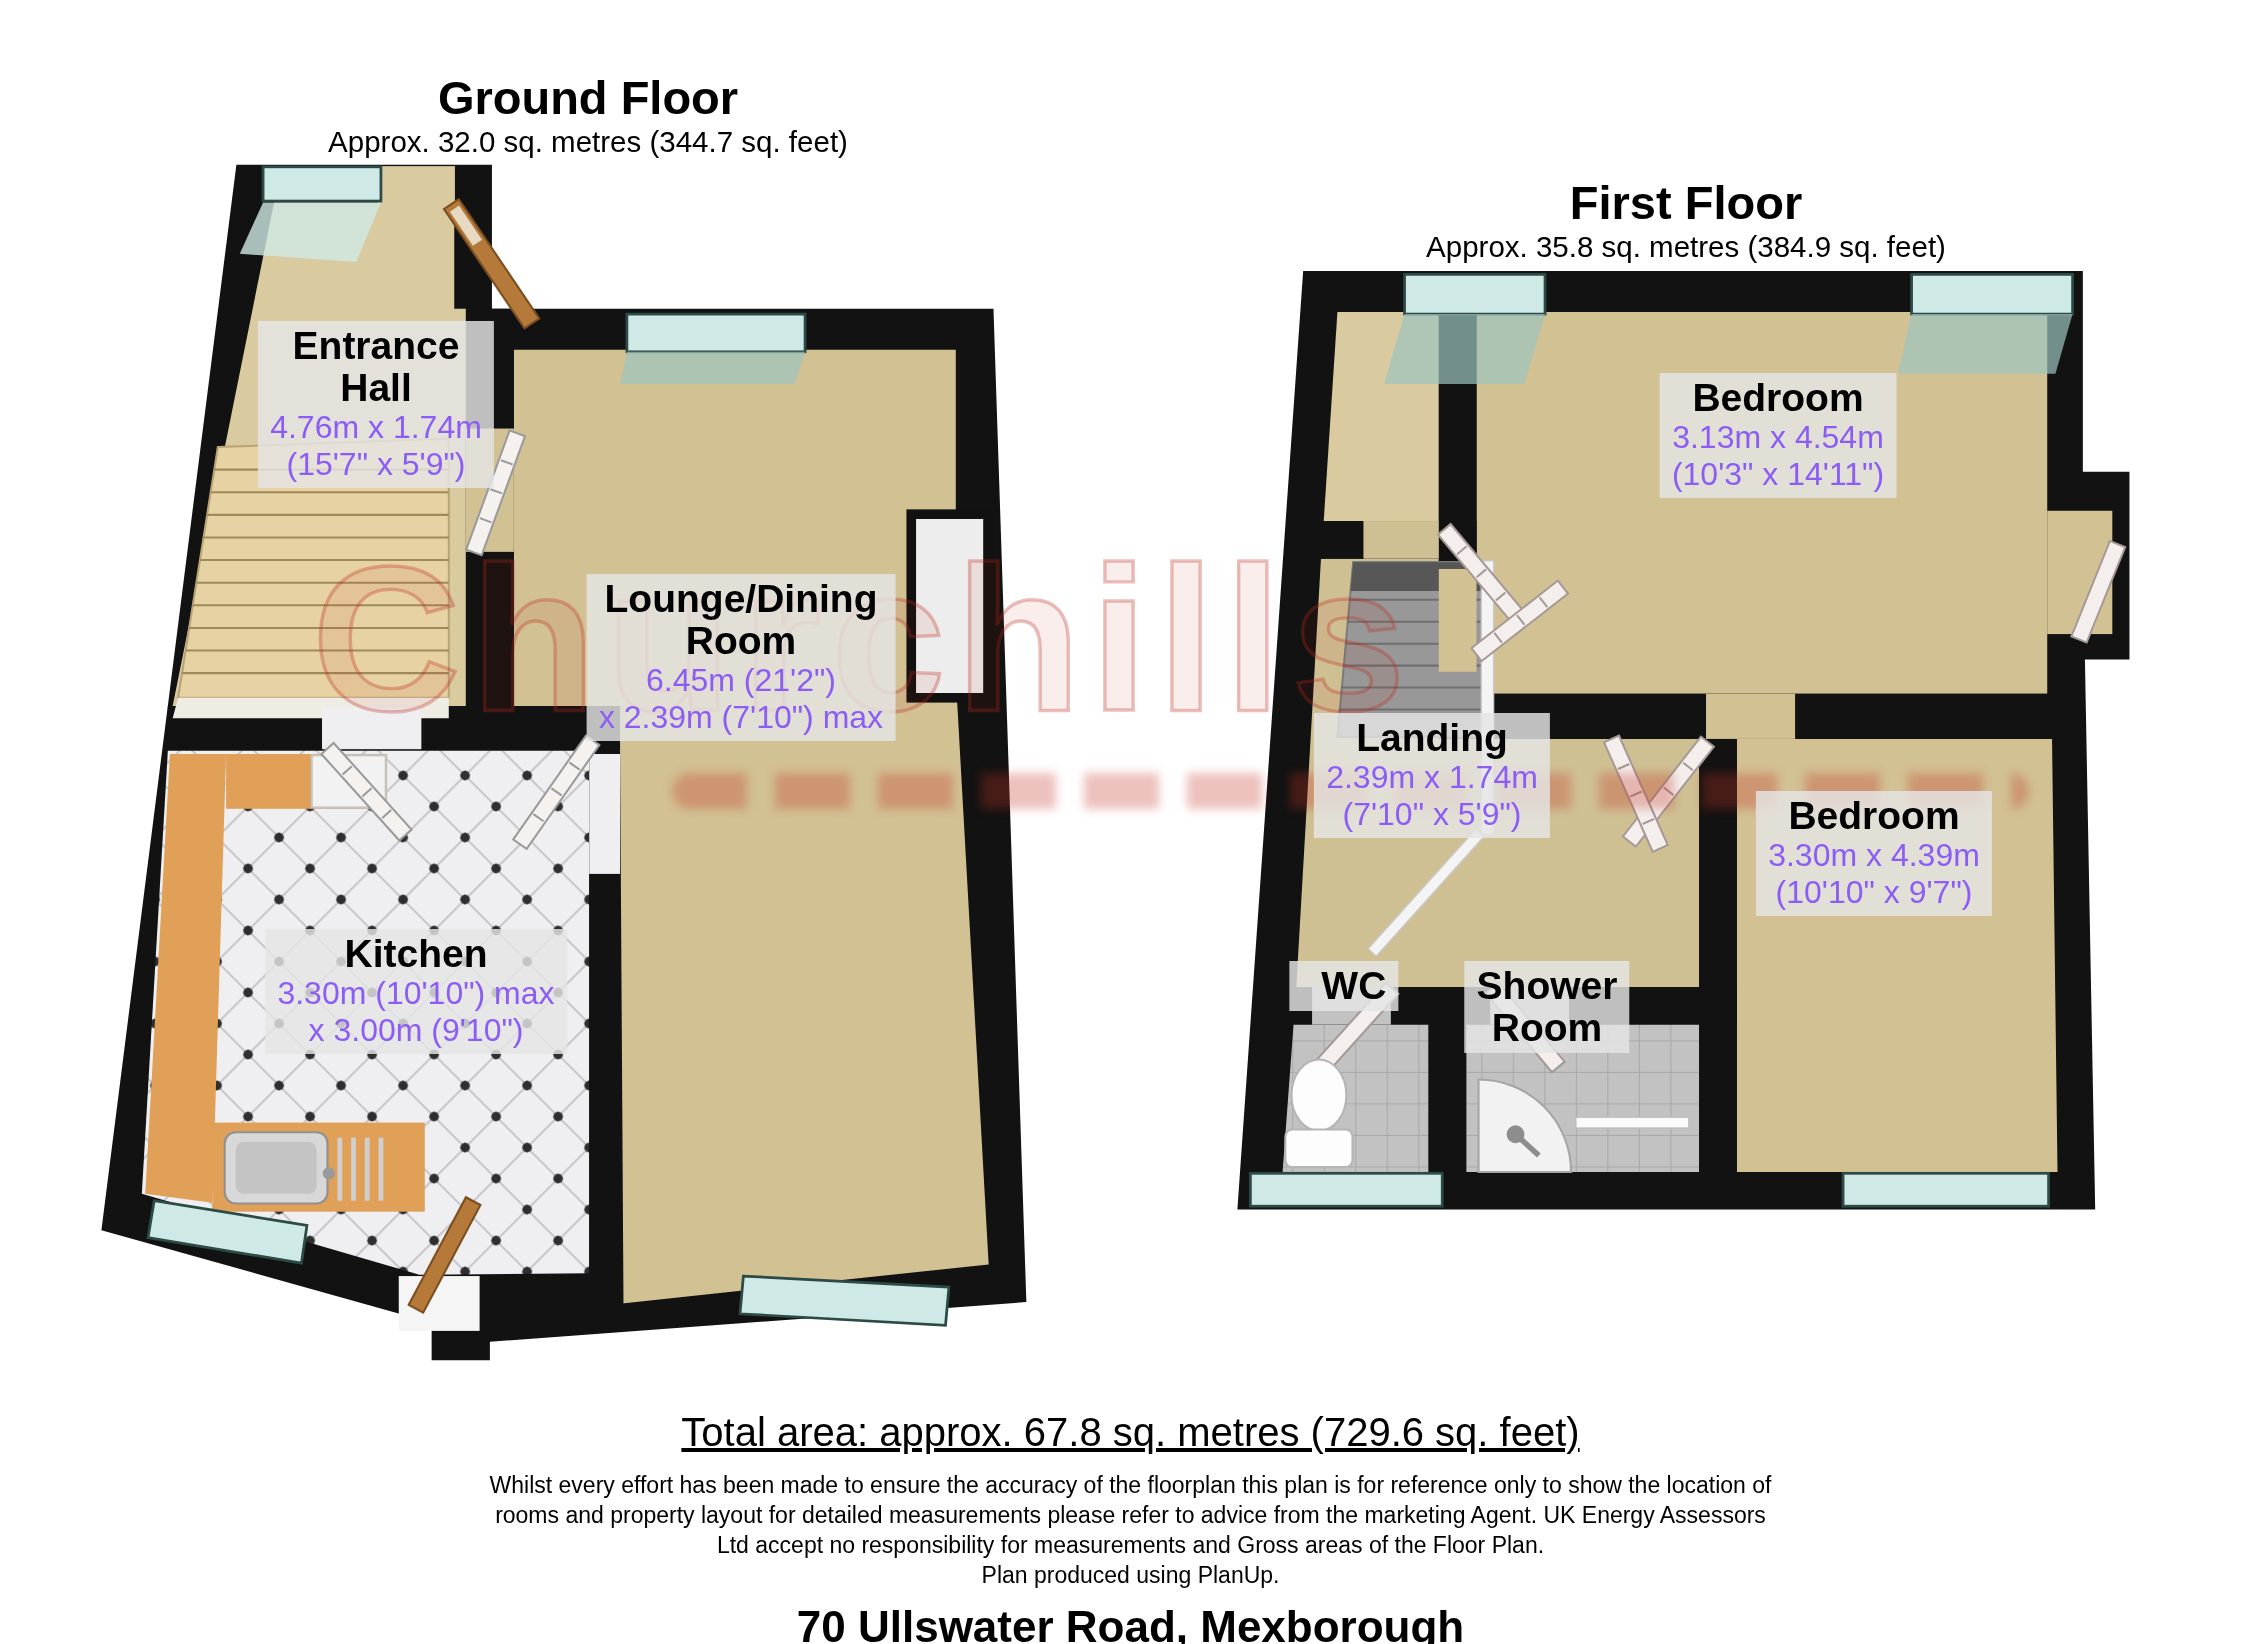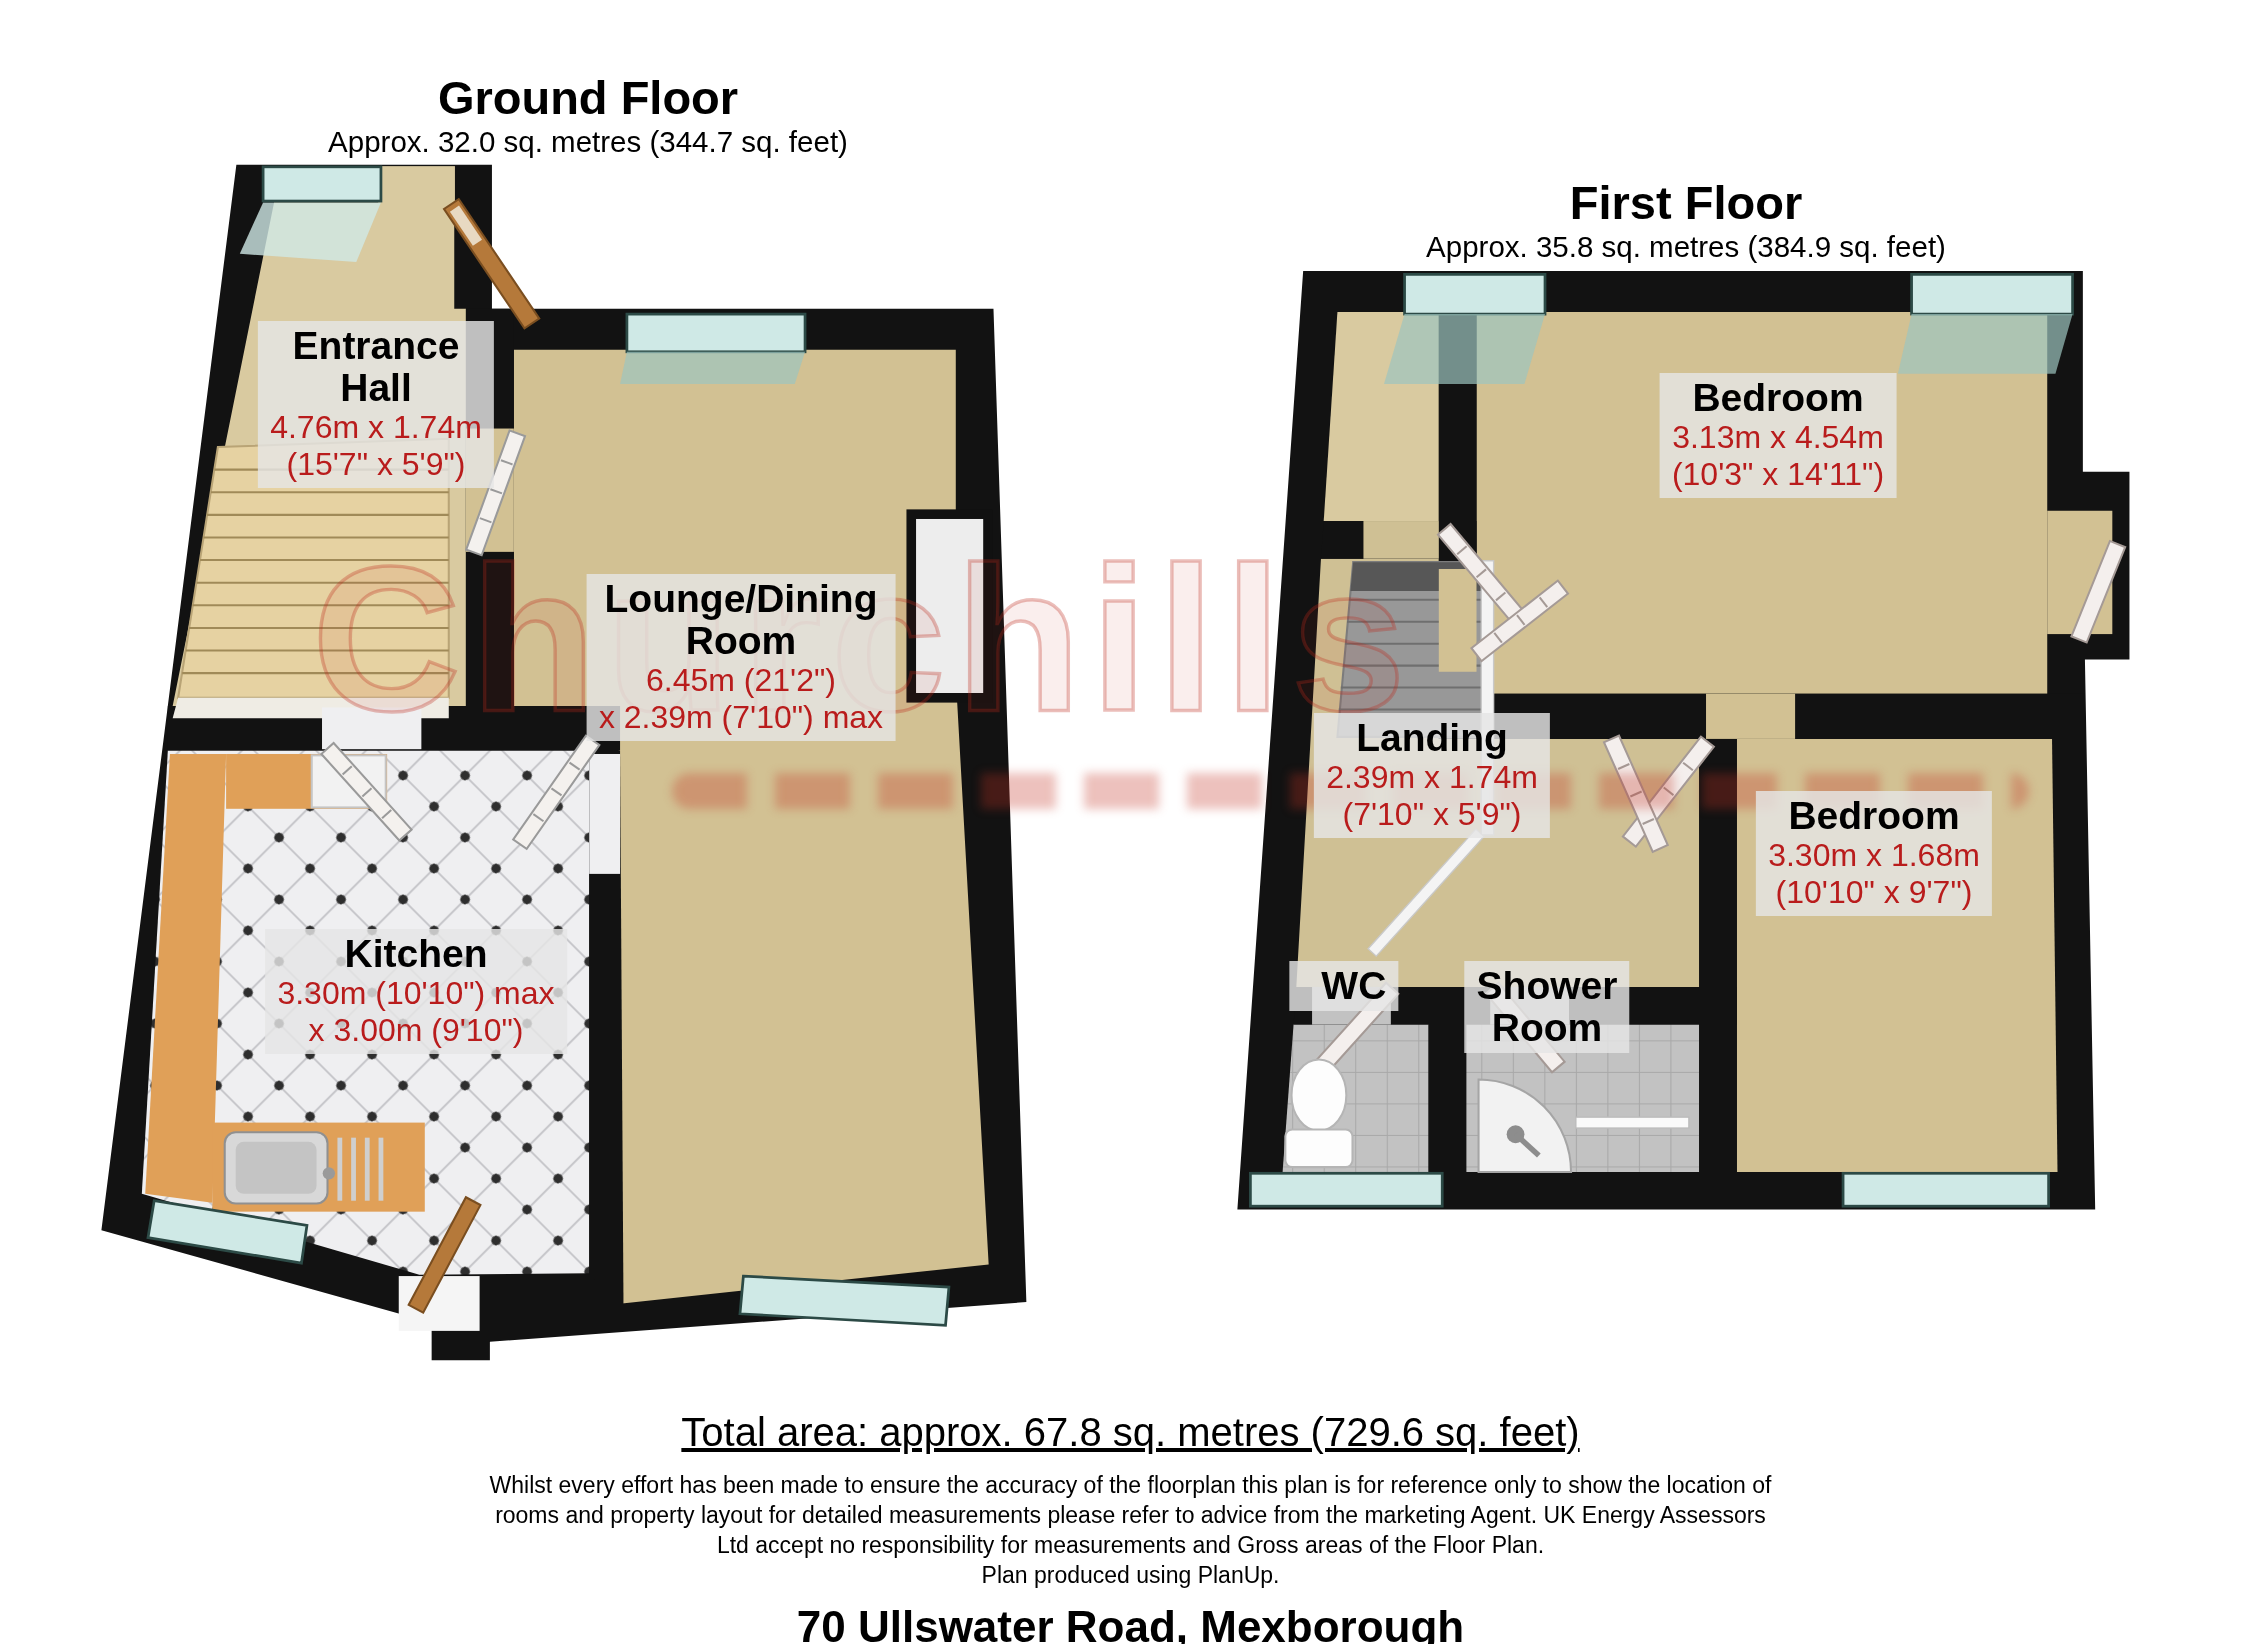--- a/index.html
+++ b/index.html
@@ -3,21 +3,21 @@
 <meta charset="utf-8">
 <style>
   html,body{margin:0;padding:0;background:#ffffff;}
   body{width:2261px;height:1645px;font-family:"Liberation Sans",sans-serif;position:relative;}
   #stage{position:absolute;inset:0;width:2261px;height:1645px;overflow:hidden;}
   svg.plan{position:absolute;left:0;top:0;}
   .floor-title{position:absolute;transform:translateX(-50%);font-weight:bold;font-size:47px;color:#000;white-space:nowrap;text-align:right;}
   .floor-area{position:absolute;transform:translateX(-50%);font-size:29.5px;color:#000;white-space:nowrap;}
   .room-label{position:absolute;transform:translateX(-50%);background:rgba(229,229,229,0.82);padding:4.1px 12.3px;text-align:center;}
   .rn{font-weight:bold;font-size:39px;line-height:1.08;color:#000;white-space:nowrap;}
-  .rd{font-size:32px;line-height:1.16;color:#b91c1c;white-space:nowrap;}
+  .rd{font-size:32px;line-height:1.16;color:#8b5cf6;white-space:nowrap;}
   .wm{position:absolute;left:312px;top:521px;width:1679px;text-align:left;font-weight:bold;font-size:206px;letter-spacing:9.6px;color:rgba(190,40,28,0.08);-webkit-text-stroke:3.4px rgba(190,40,28,0.30);pointer-events:none;}
   .wm2{position:absolute;left:672px;top:773px;width:1357px;height:36px;border-radius:18px;filter:blur(4.8px);background:repeating-linear-gradient(90deg,rgba(195,50,35,.30) 0 75px,rgba(195,50,35,0) 75px 103px);pointer-events:none;}
   .total-area{position:absolute;left:50%;transform:translateX(-50%);top:1410px;font-size:40px;color:#000;white-space:nowrap;text-decoration:underline;}
   .disc{position:absolute;left:50%;transform:translateX(-50%);font-size:23px;color:#000;white-space:nowrap;}
   .addr{position:absolute;left:50%;transform:translateX(-50%);top:1602px;font-weight:bold;font-size:44px;color:#000;white-space:nowrap;}
 </style>
 </head>
 <body>
 
 <div id="stage">
@@ -251,21 +251,21 @@
     <div class="rd">3.13m x 4.54m</div>
     <div class="rd">(10'3" x 14'11")</div>
   </div>
   <div class="room-label" style="left:1432px;top:713px;">
     <div class="rn">Landing</div>
     <div class="rd">2.39m x 1.74m</div>
     <div class="rd">(7'10" x 5'9")</div>
   </div>
   <div class="room-label" style="left:1874px;top:791px;">
     <div class="rn">Bedroom</div>
-    <div class="rd">3.30m x 1.68m</div>
+    <div class="rd">3.30m x 4.39m</div>
     <div class="rd">(10'10" x 9'7")</div>
   </div>
   <div class="room-label" style="left:1344px;top:961px;padding-left:32px;">
     <div class="rn">WC</div>
   </div>
   <div class="room-label" style="left:1547px;top:961px;">
     <div class="rn">Shower</div>
     <div class="rn">Room</div>
   </div>
 

